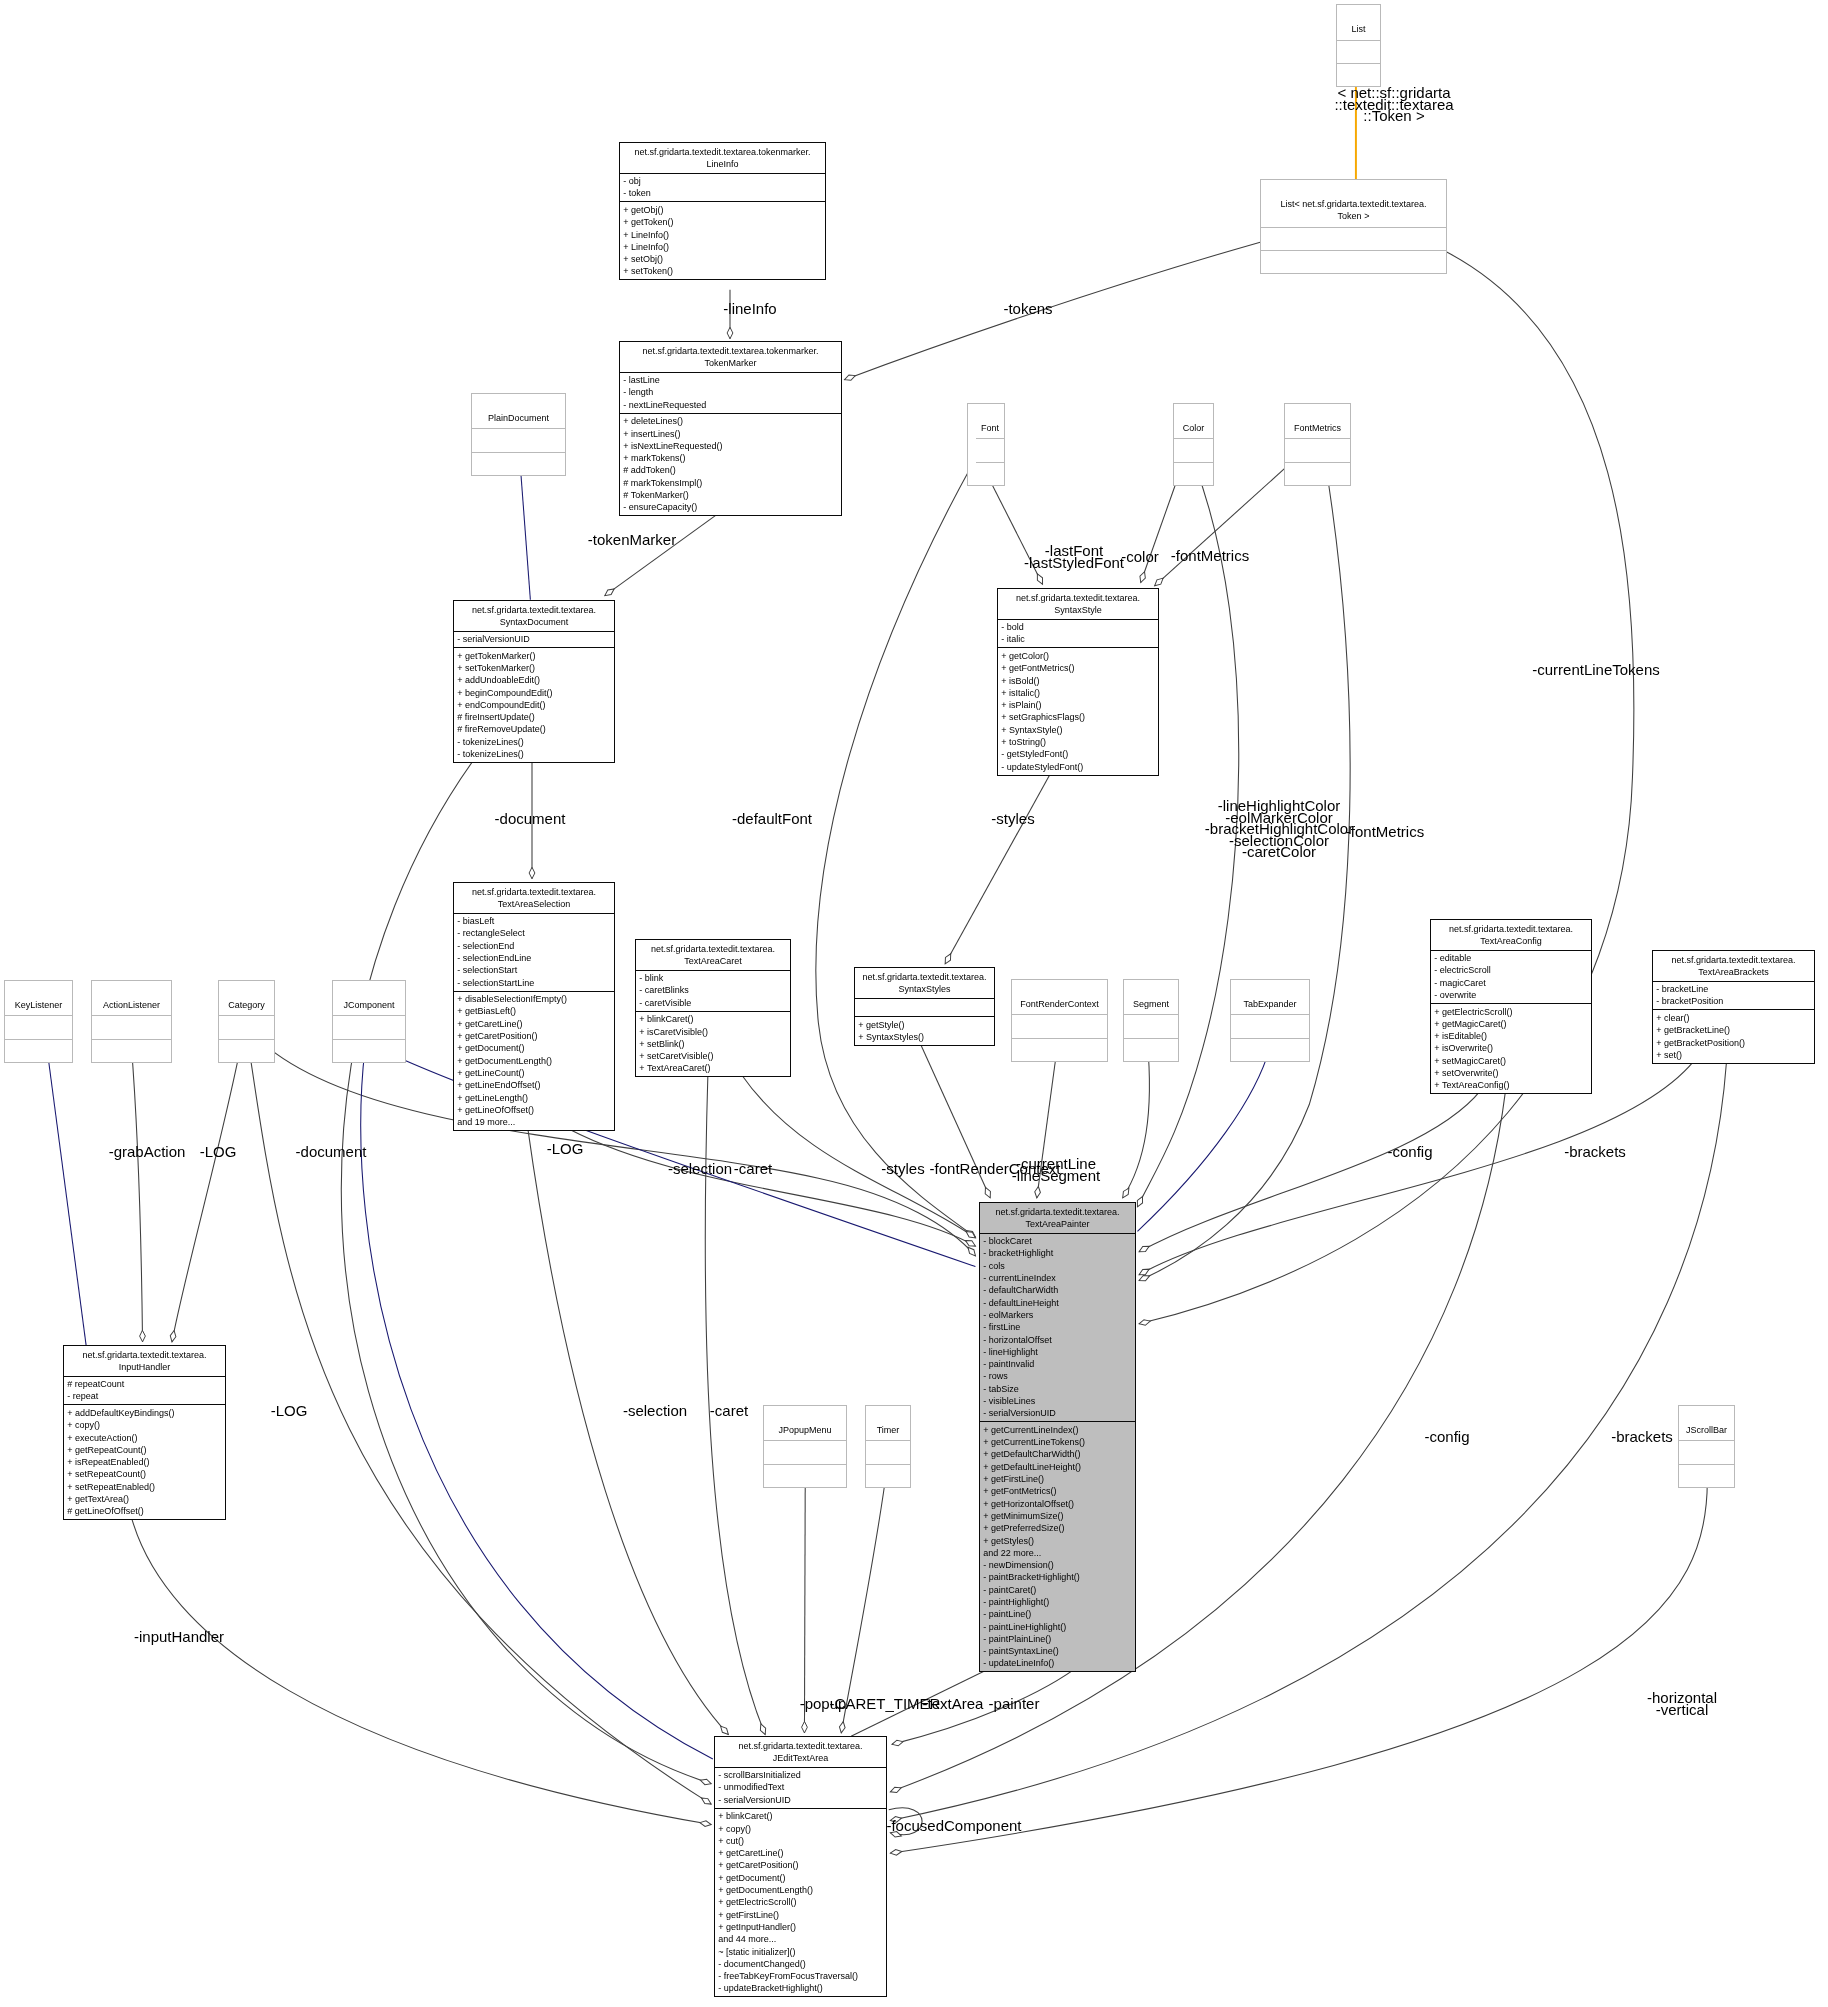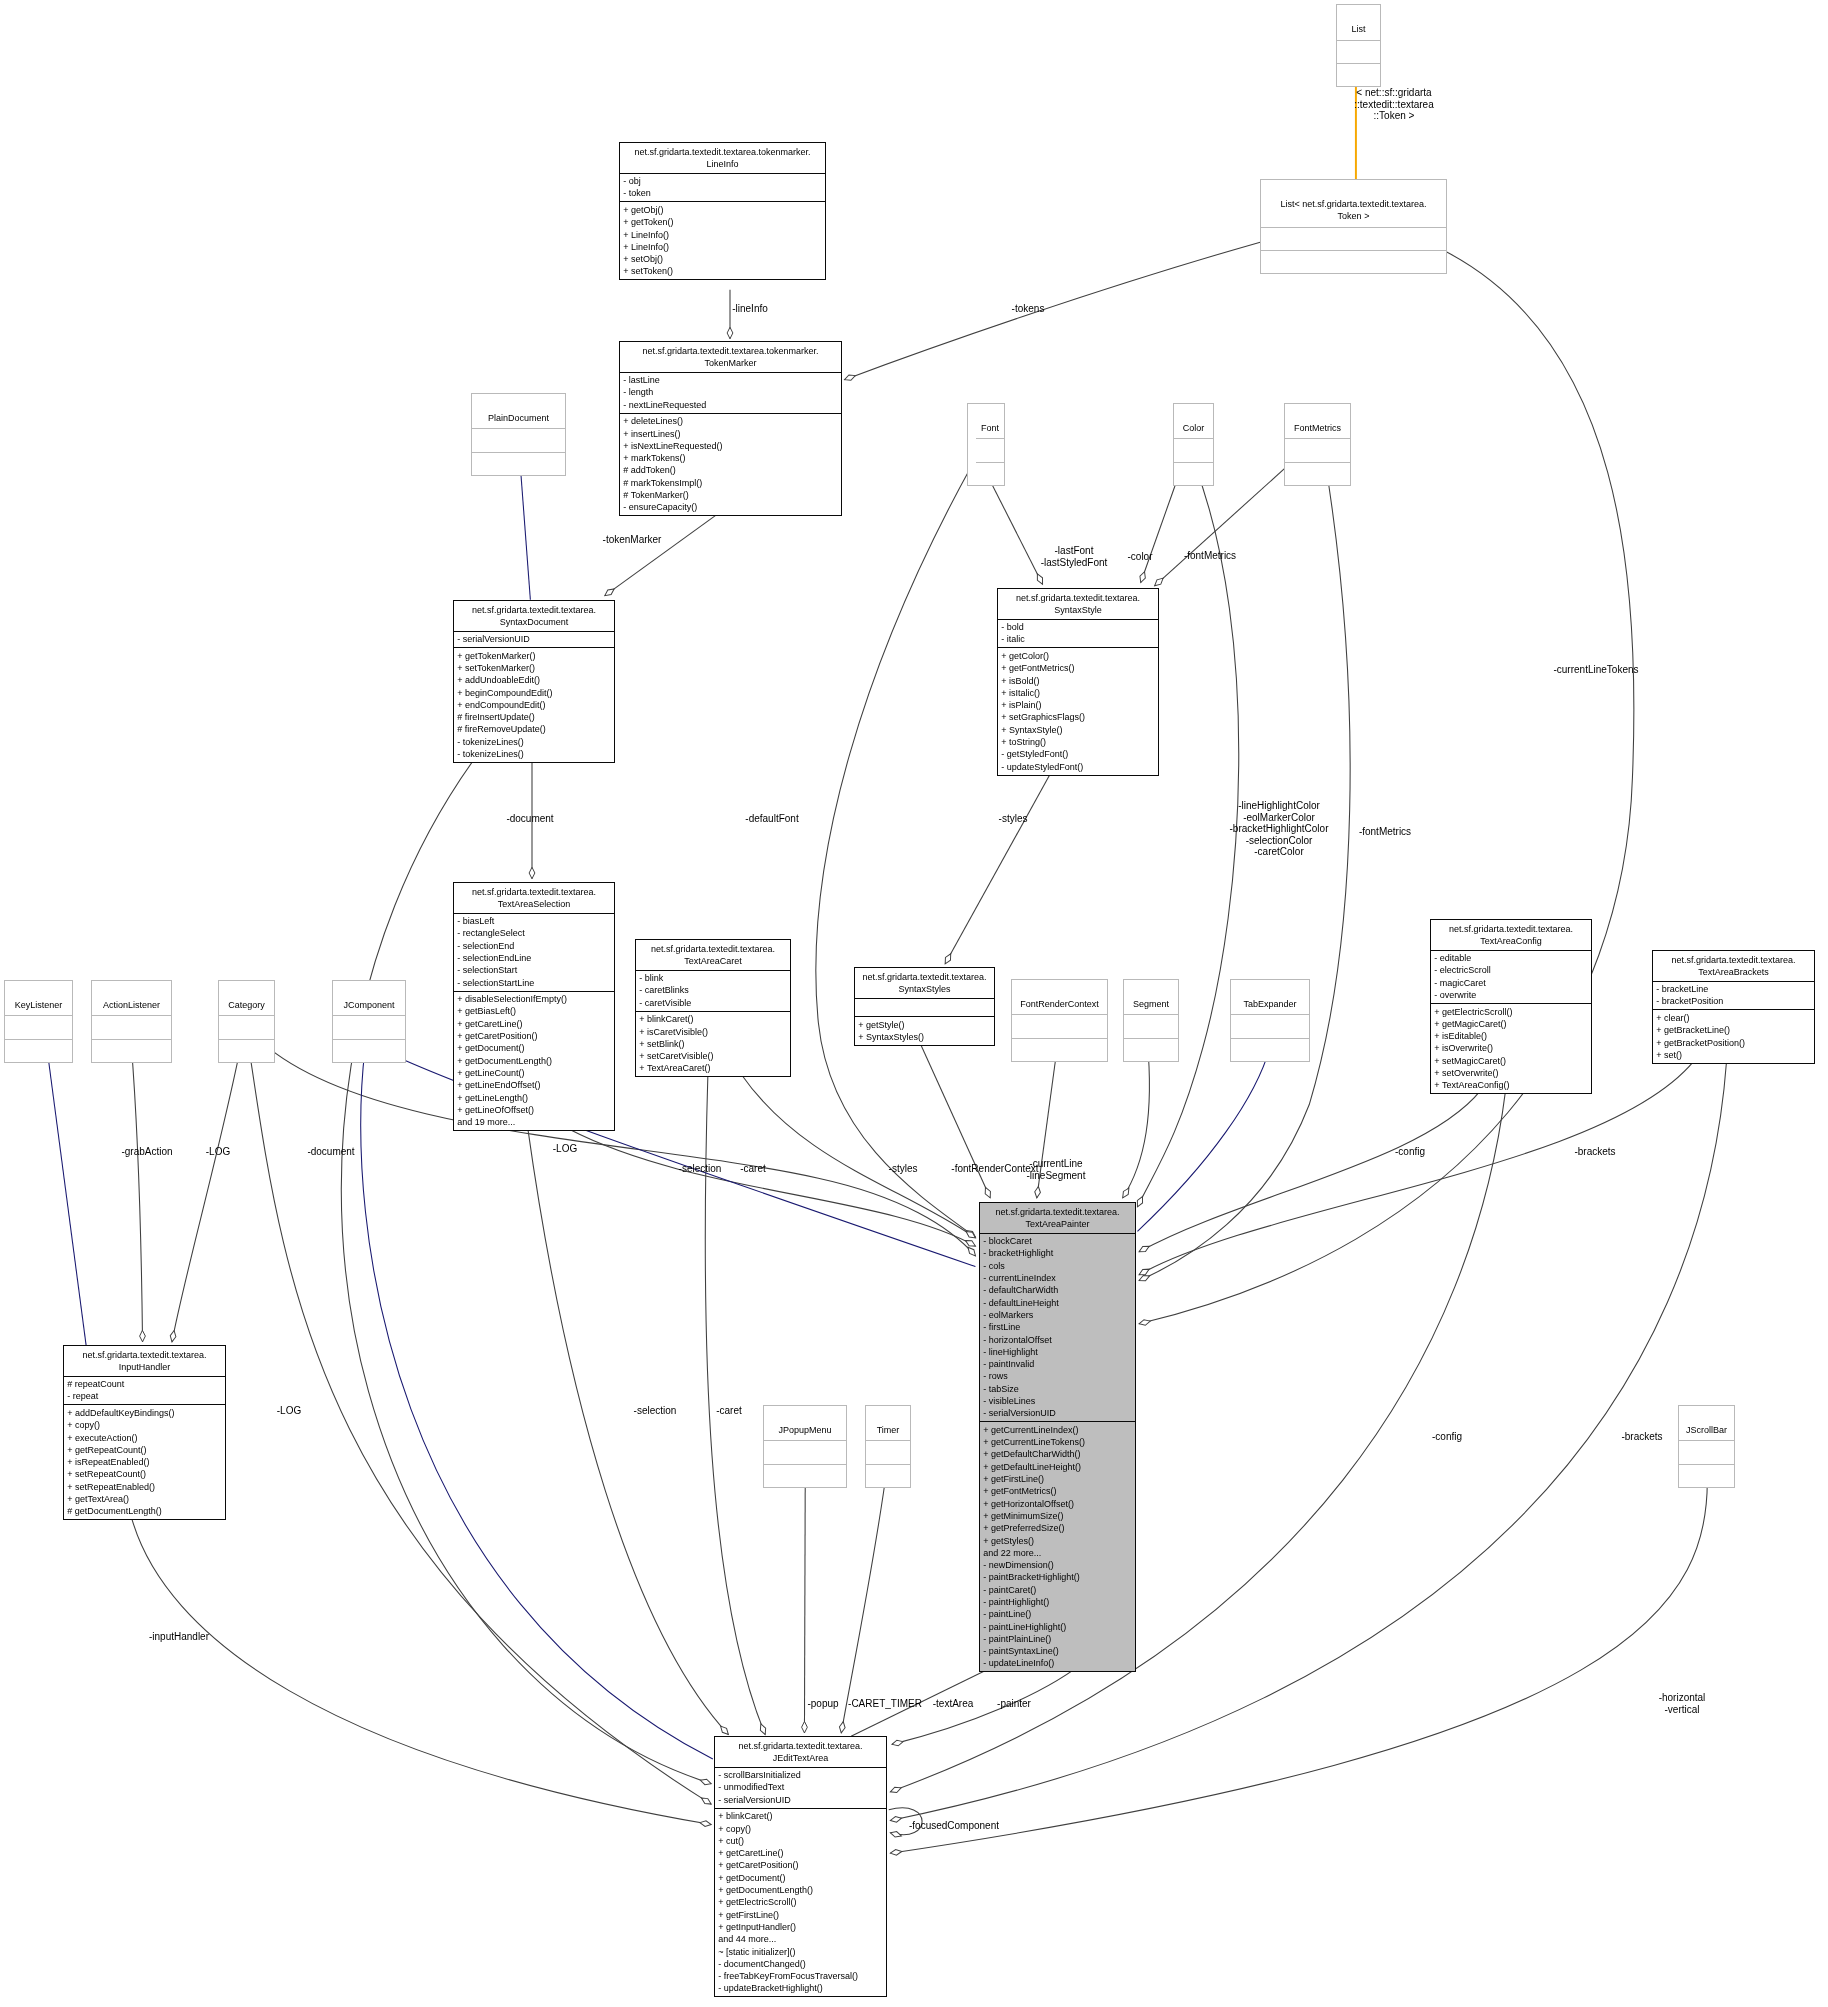--- a/index.html
+++ b/index.html
@@ -10,21 +10,21 @@
   .cls .title{font-size:9px;line-height:12.3px;text-align:center;padding:2.5px 1.6px;white-space:pre-line;}
   .cls .sec{border-top:1.6px solid #0a0a0a;padding:1.6px 0;}
   .cls .sec.empty{min-height:14.7px;}
   .cls .m{font-size:9px;line-height:12.3px;padding:0 3.3px;white-space:nowrap;overflow:hidden;}
   .cls.external{border:0.8px solid #b9b9b9;}
   .cls.external .sec{border-top:0.8px solid #b9b9b9;}
   .cls.external .title{padding:4.1px 1.6px;margin-top:14px;}
   .cls.external .sec.empty{min-height:19px;}
   .cls.highlight{background:#bebebe;}
   .elabel{position:absolute;z-index:3;transform:translate(-50%,-50%);
-          font-size:10px;line-height:11.5px;text-align:center;white-space:pre-line;
+          font-size:15px;line-height:11.5px;text-align:center;white-space:pre-line;
           color:#000;background:rgba(255,255,255,0);padding:0 0.8px;}
 </style>
 </head>
 <body>
 
 <div id="diagram">
 
 <svg id="edges" width="1829" height="2007" viewBox="0 0 2235 2453">
   <defs>
     <marker id="diam" markerUnits="userSpaceOnUse" markerWidth="18" markerHeight="10" refX="16" refY="5" orient="auto">
@@ -360,21 +360,21 @@
       </div>
       <div class="sec">
         <div class="m">+ addDefaultKeyBindings()</div>
         <div class="m">+ copy()</div>
         <div class="m">+ executeAction()</div>
         <div class="m">+ getRepeatCount()</div>
         <div class="m">+ isRepeatEnabled()</div>
         <div class="m">+ setRepeatCount()</div>
         <div class="m">+ setRepeatEnabled()</div>
         <div class="m">+ getTextArea()</div>
-        <div class="m"># getDocumentLength()</div>
+        <div class="m"># getLineOfOffset()</div>
       </div>
     </div>
     <div class="cls external" style="left: 763px; top: 1405px; width: 84px;">
       <div class="title">JPopupMenu</div>
       <div class="sec empty"></div>
       <div class="sec empty"></div>
     </div>
     <div class="cls external" style="left: 865px; top: 1405px; width: 46px;">
       <div class="title">Timer</div>
       <div class="sec empty"></div>

